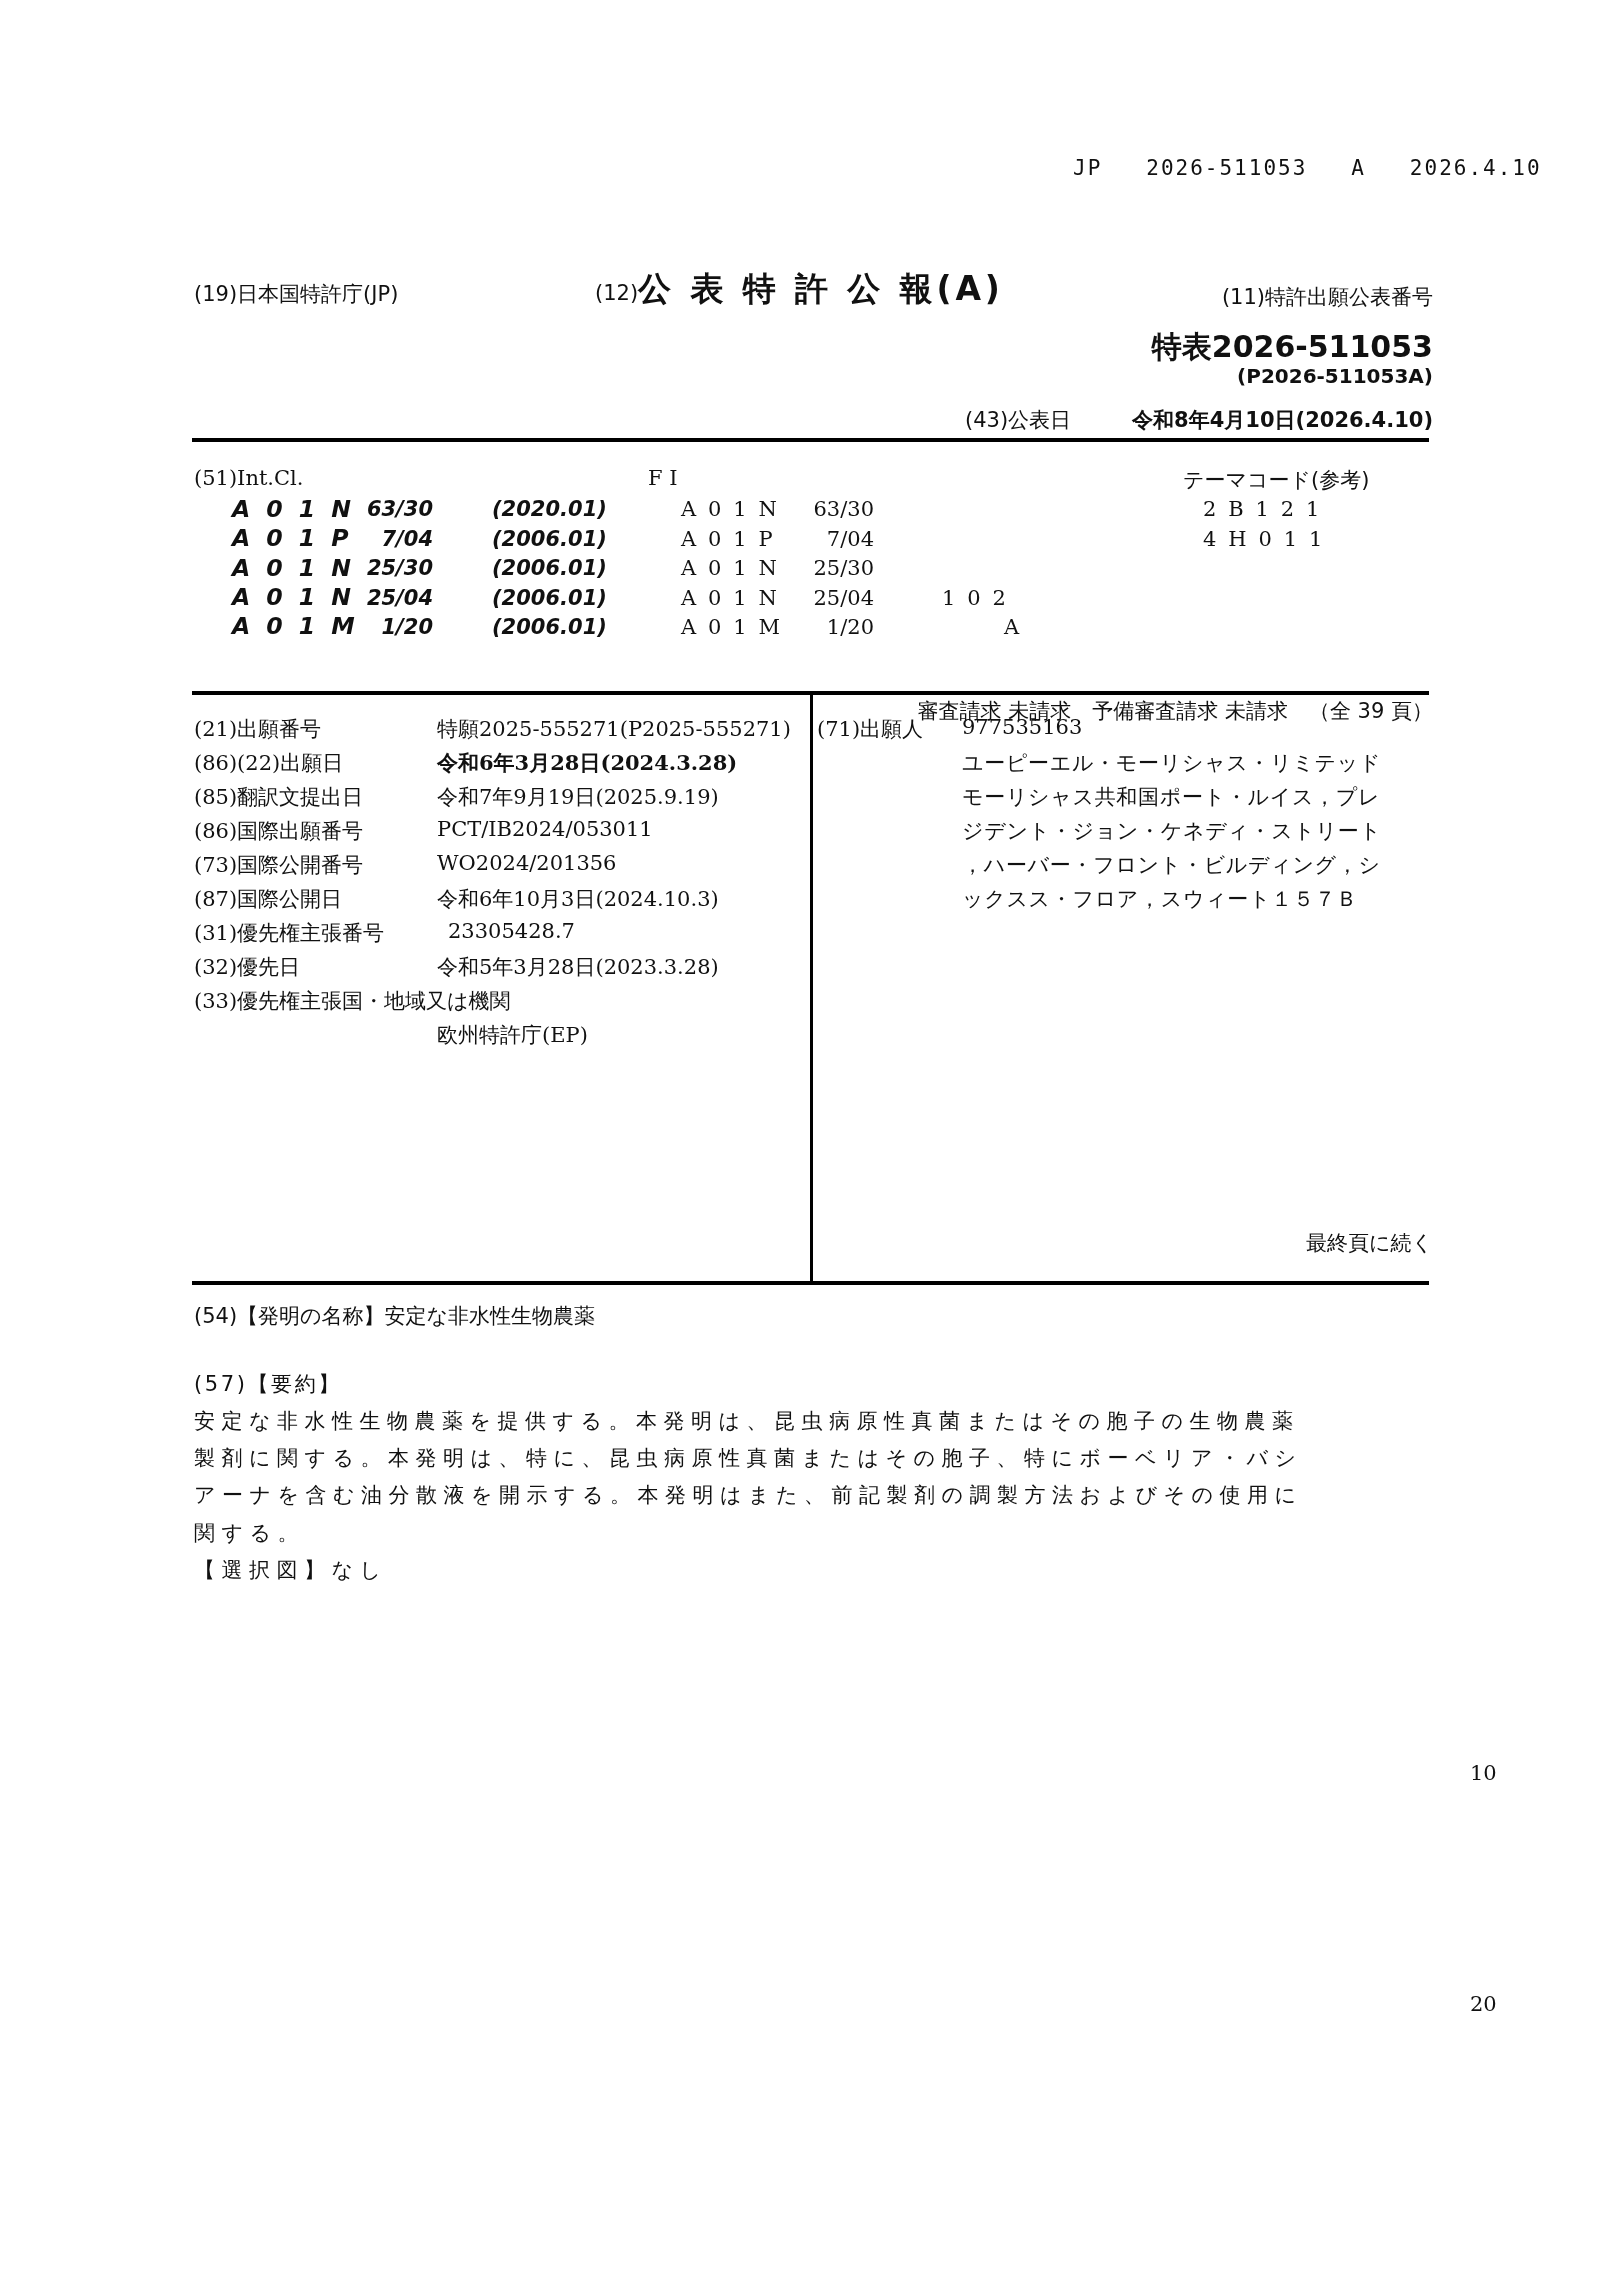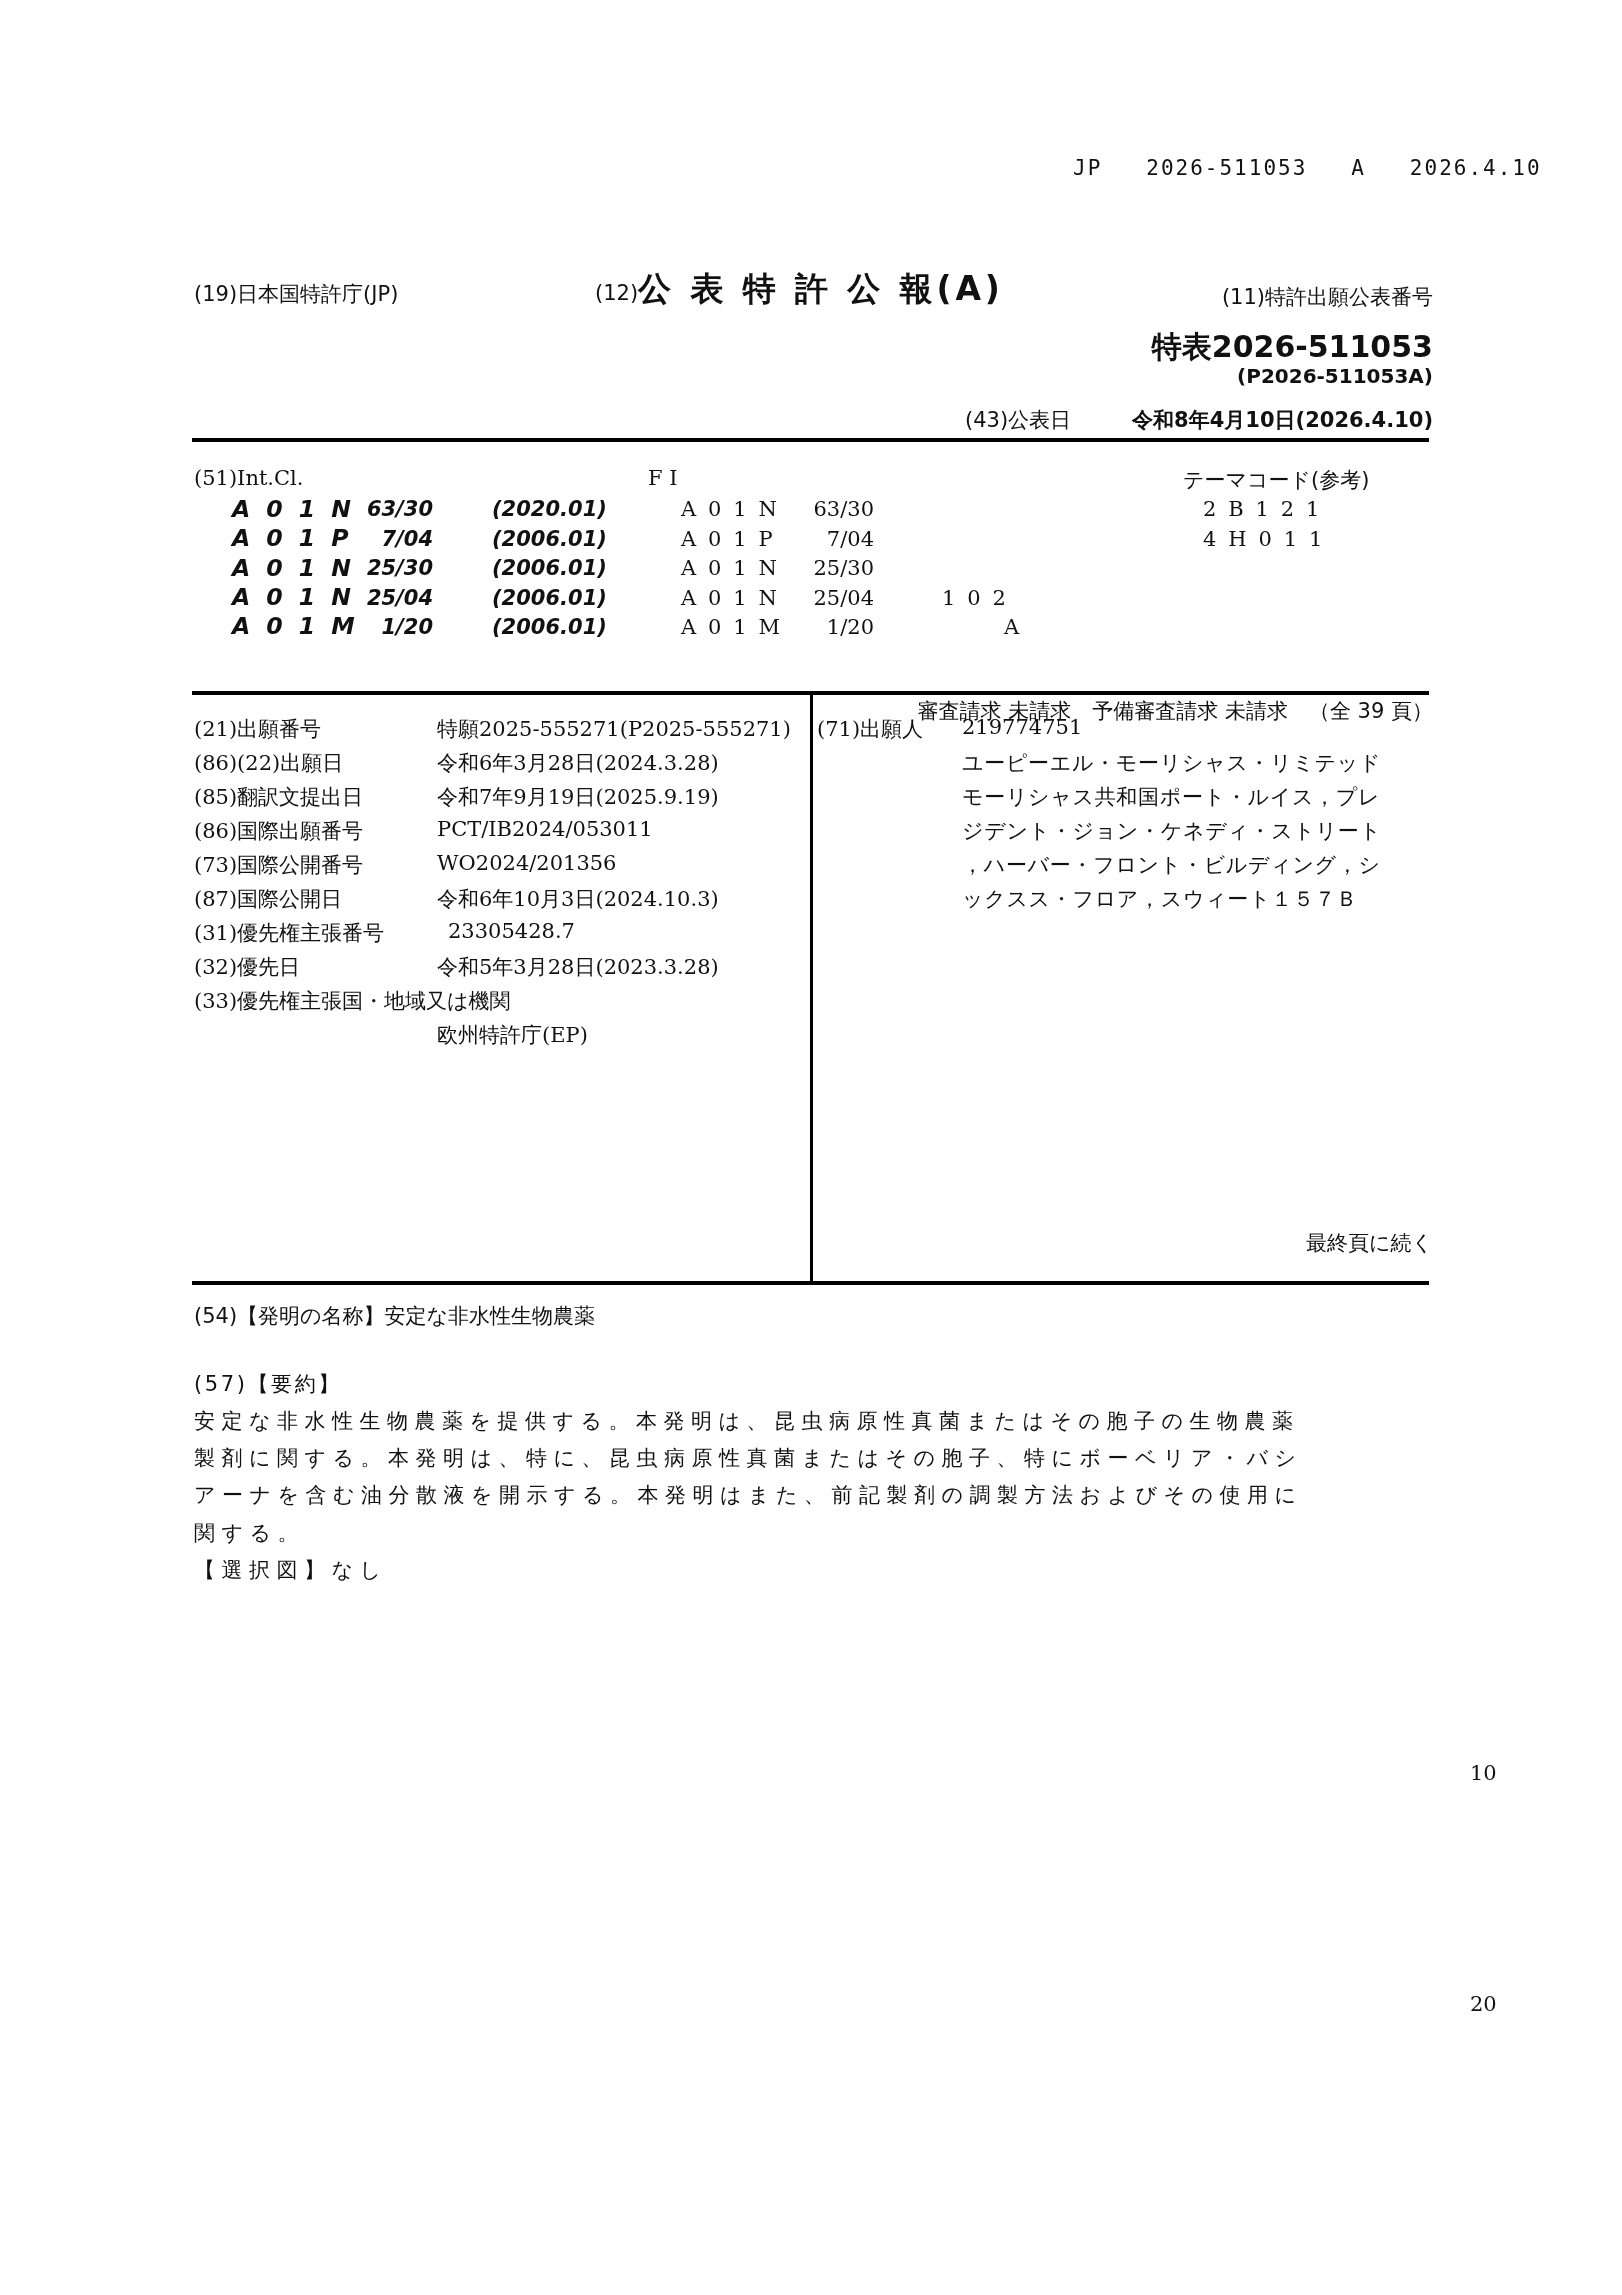--- a/index.html
+++ b/index.html
@@ -83,21 +83,21 @@
 <div class="abs t30 right" style="right:190px; top:658px;margin-top:39px;">審査請求 未請求　予備審査請求 未請求　（全 39 頁）</div>
 
 <div class="rule" style="left:192px; top:691px; width:1237px; height:3.9px;"></div>
 <div class="rule" style="left:810px; top:691px; width:2.6px; height:593px;"></div>
 
 <div>
   <div class="abs t30 serif" style="left:194px; top:715px;">(21)出願番号</div>
   <div class="abs t30 serif" style="left:437px; top:715px;">特願2025-555271(P2025-555271)</div>
 
   <div class="abs t30 serif" style="left:194px; top:749px;">(86)(22)出願日</div>
-  <div class="abs t30 serif" style="left:437px; top:749px;">令和6年3月28日(2024.3.28)</div>
+  <div class="abs t30 serif" style="left:437px; top:749px;font-weight:bold;">令和6年3月28日(2024.3.28)</div>
 
   <div class="abs t30 serif" style="left:194px; top:783px;">(85)翻訳文提出日</div>
   <div class="abs t30 serif" style="left:437px; top:783px;">令和7年9月19日(2025.9.19)</div>
 
   <div class="abs t30 serif" style="left:194px; top:817px;">(86)国際出願番号</div>
   <div class="abs t30 serif" style="left:437px; top:817px;">PCT/IB2024/053011</div>
 
   <div class="abs t30 serif" style="left:194px; top:851px;">(73)国際公開番号</div>
   <div class="abs t30 serif" style="left:437px; top:851px;">WO2024/201356</div>
 
@@ -109,21 +109,21 @@
 
   <div class="abs t30 serif" style="left:194px; top:953px;">(32)優先日</div>
   <div class="abs t30 serif" style="left:437px; top:953px;">令和5年3月28日(2023.3.28)</div>
 
   <div class="abs t30 serif" style="left:194px; top:987px;">(33)優先権主張国・地域又は機関</div>
   <div class="abs t30 serif" style="left:437px; top:1021px;">欧州特許庁(EP)</div>
 </div>
 
 <div>
   <div class="abs t30 serif" style="left:817px; top:715px;">(71)出願人</div>
-  <div class="abs t30 serif" style="left:962px; top:715px;">219774751</div>
+  <div class="abs t30 serif" style="left:962px; top:715px;">977535163</div>
   <div class="abs t30 serif" style="left:962px; top:749px; letter-spacing:0.7px;">ユーピーエル・モーリシャス・リミテッド</div>
   <div class="abs t30 serif" style="left:962px; top:783px; letter-spacing:0.7px;">モーリシャス共和国ポート・ルイス，プレ</div>
   <div class="abs t30 serif" style="left:962px; top:817px; letter-spacing:0.7px;">ジデント・ジョン・ケネディ・ストリート</div>
   <div class="abs t30 serif" style="left:962px; top:851px; letter-spacing:0.7px;">，ハーバー・フロント・ビルディング，シ</div>
   <div class="abs t30 serif" style="left:962px; top:885px; letter-spacing:0.7px;">ックスス・フロア，スウィート１５７Ｂ</div>
 </div>
 
 <div class="abs t30 right" style="right:190px; top:1229px;">最終頁に続く</div>
 
 <div class="rule" style="left:192px; top:1281px; width:1237px; height:3.9px;"></div>

